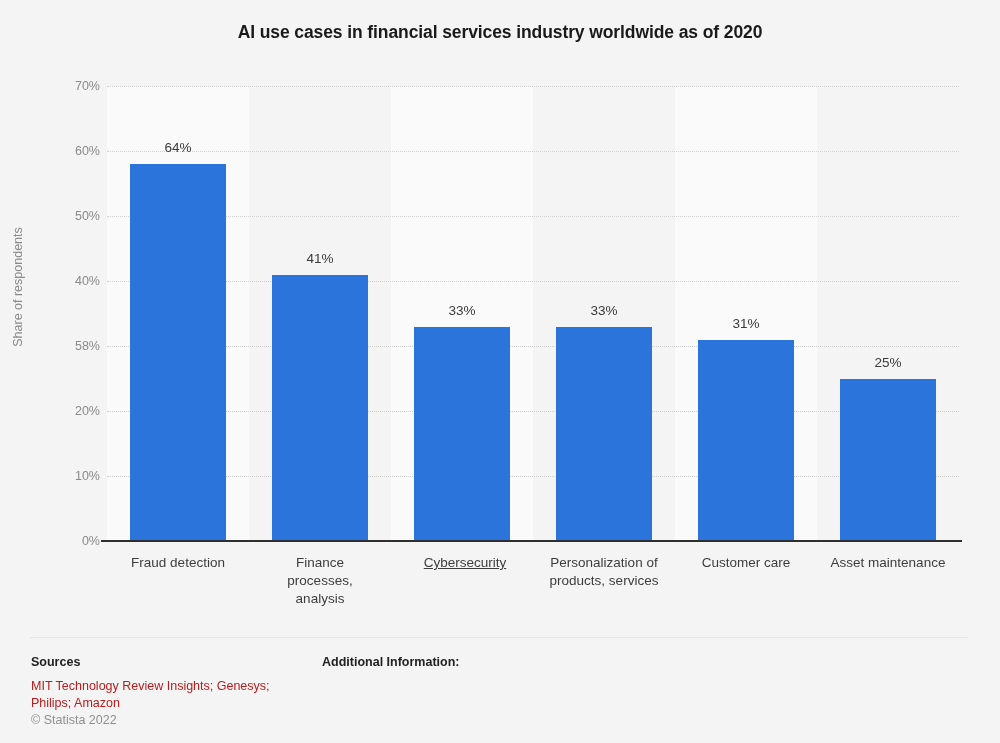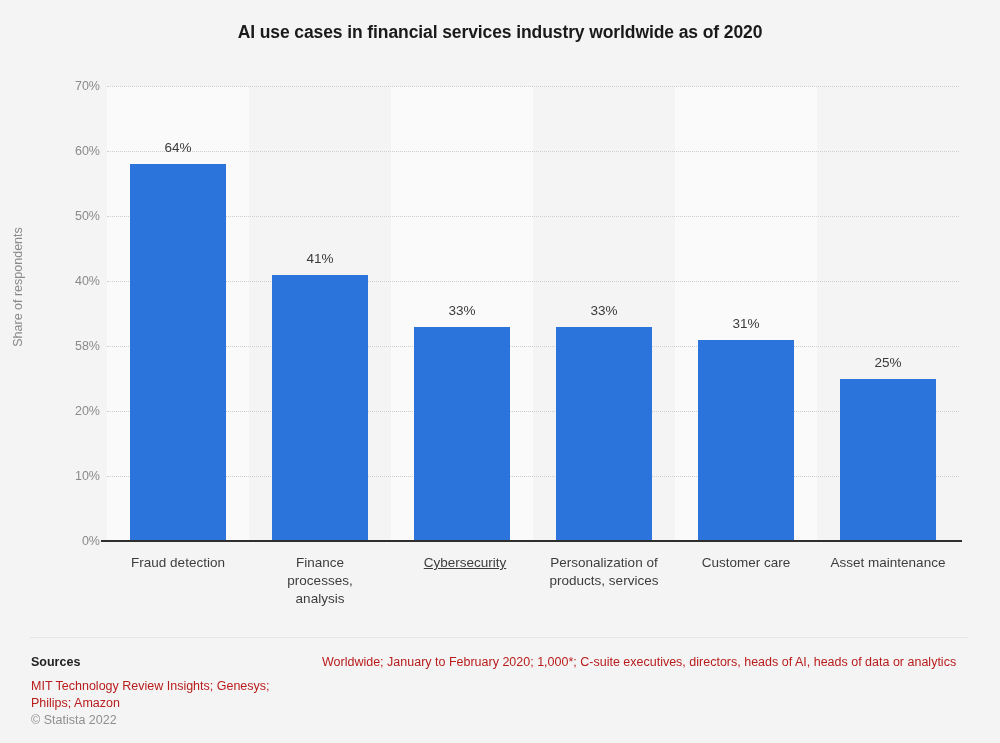--- a/index.html
+++ b/index.html
@@ -223,14 +223,14 @@
 
 <div class="footer-divider"></div>
 
 <div class="footer footer-sources">
   <div class="footer-head">Sources</div>
   <div class="footer-body">MIT Technology Review Insights; Genesys; Philips; Amazon</div>
   <div class="footer-copy">© Statista 2022</div>
 </div>
 
 <div class="footer footer-addl">
-  <div class="footer-body">Worldwide; January to February 2020; 1,000*; C-suite executives, directors, heads of AI, heads of data or analytics</div>
+  <div class="footer-head">Additional Information:</div>
 </div>
 
 </body></html>

